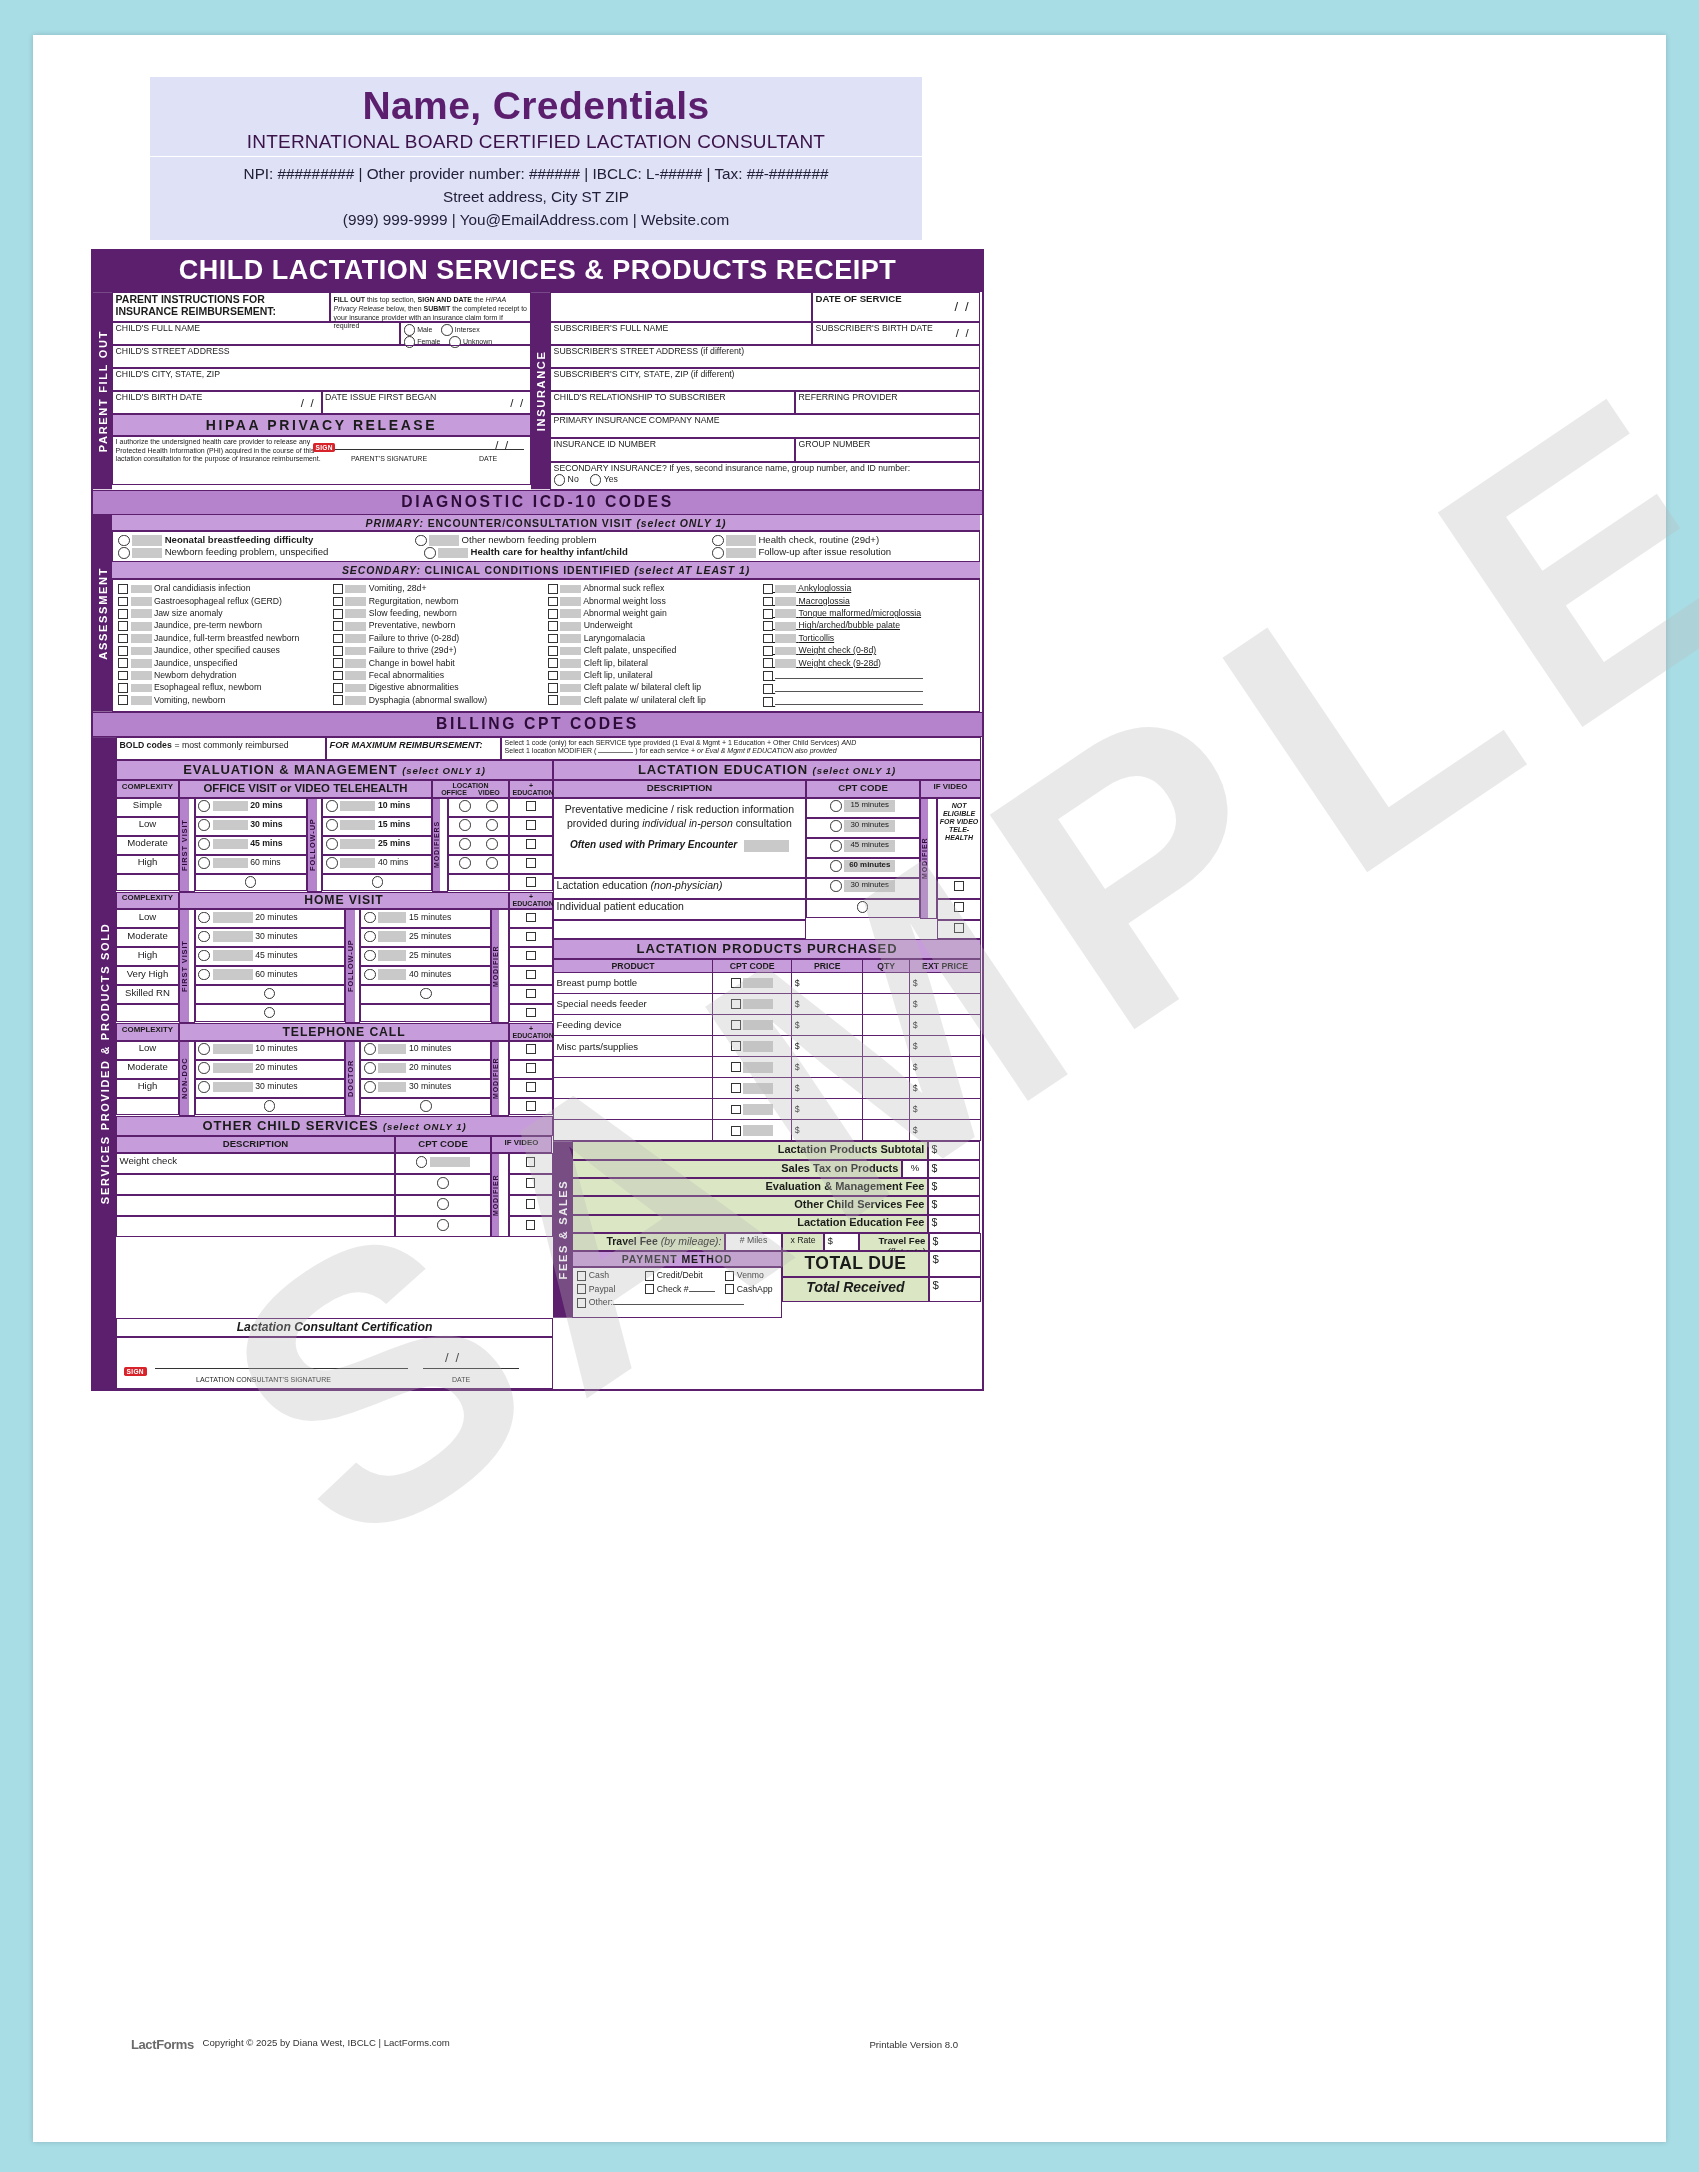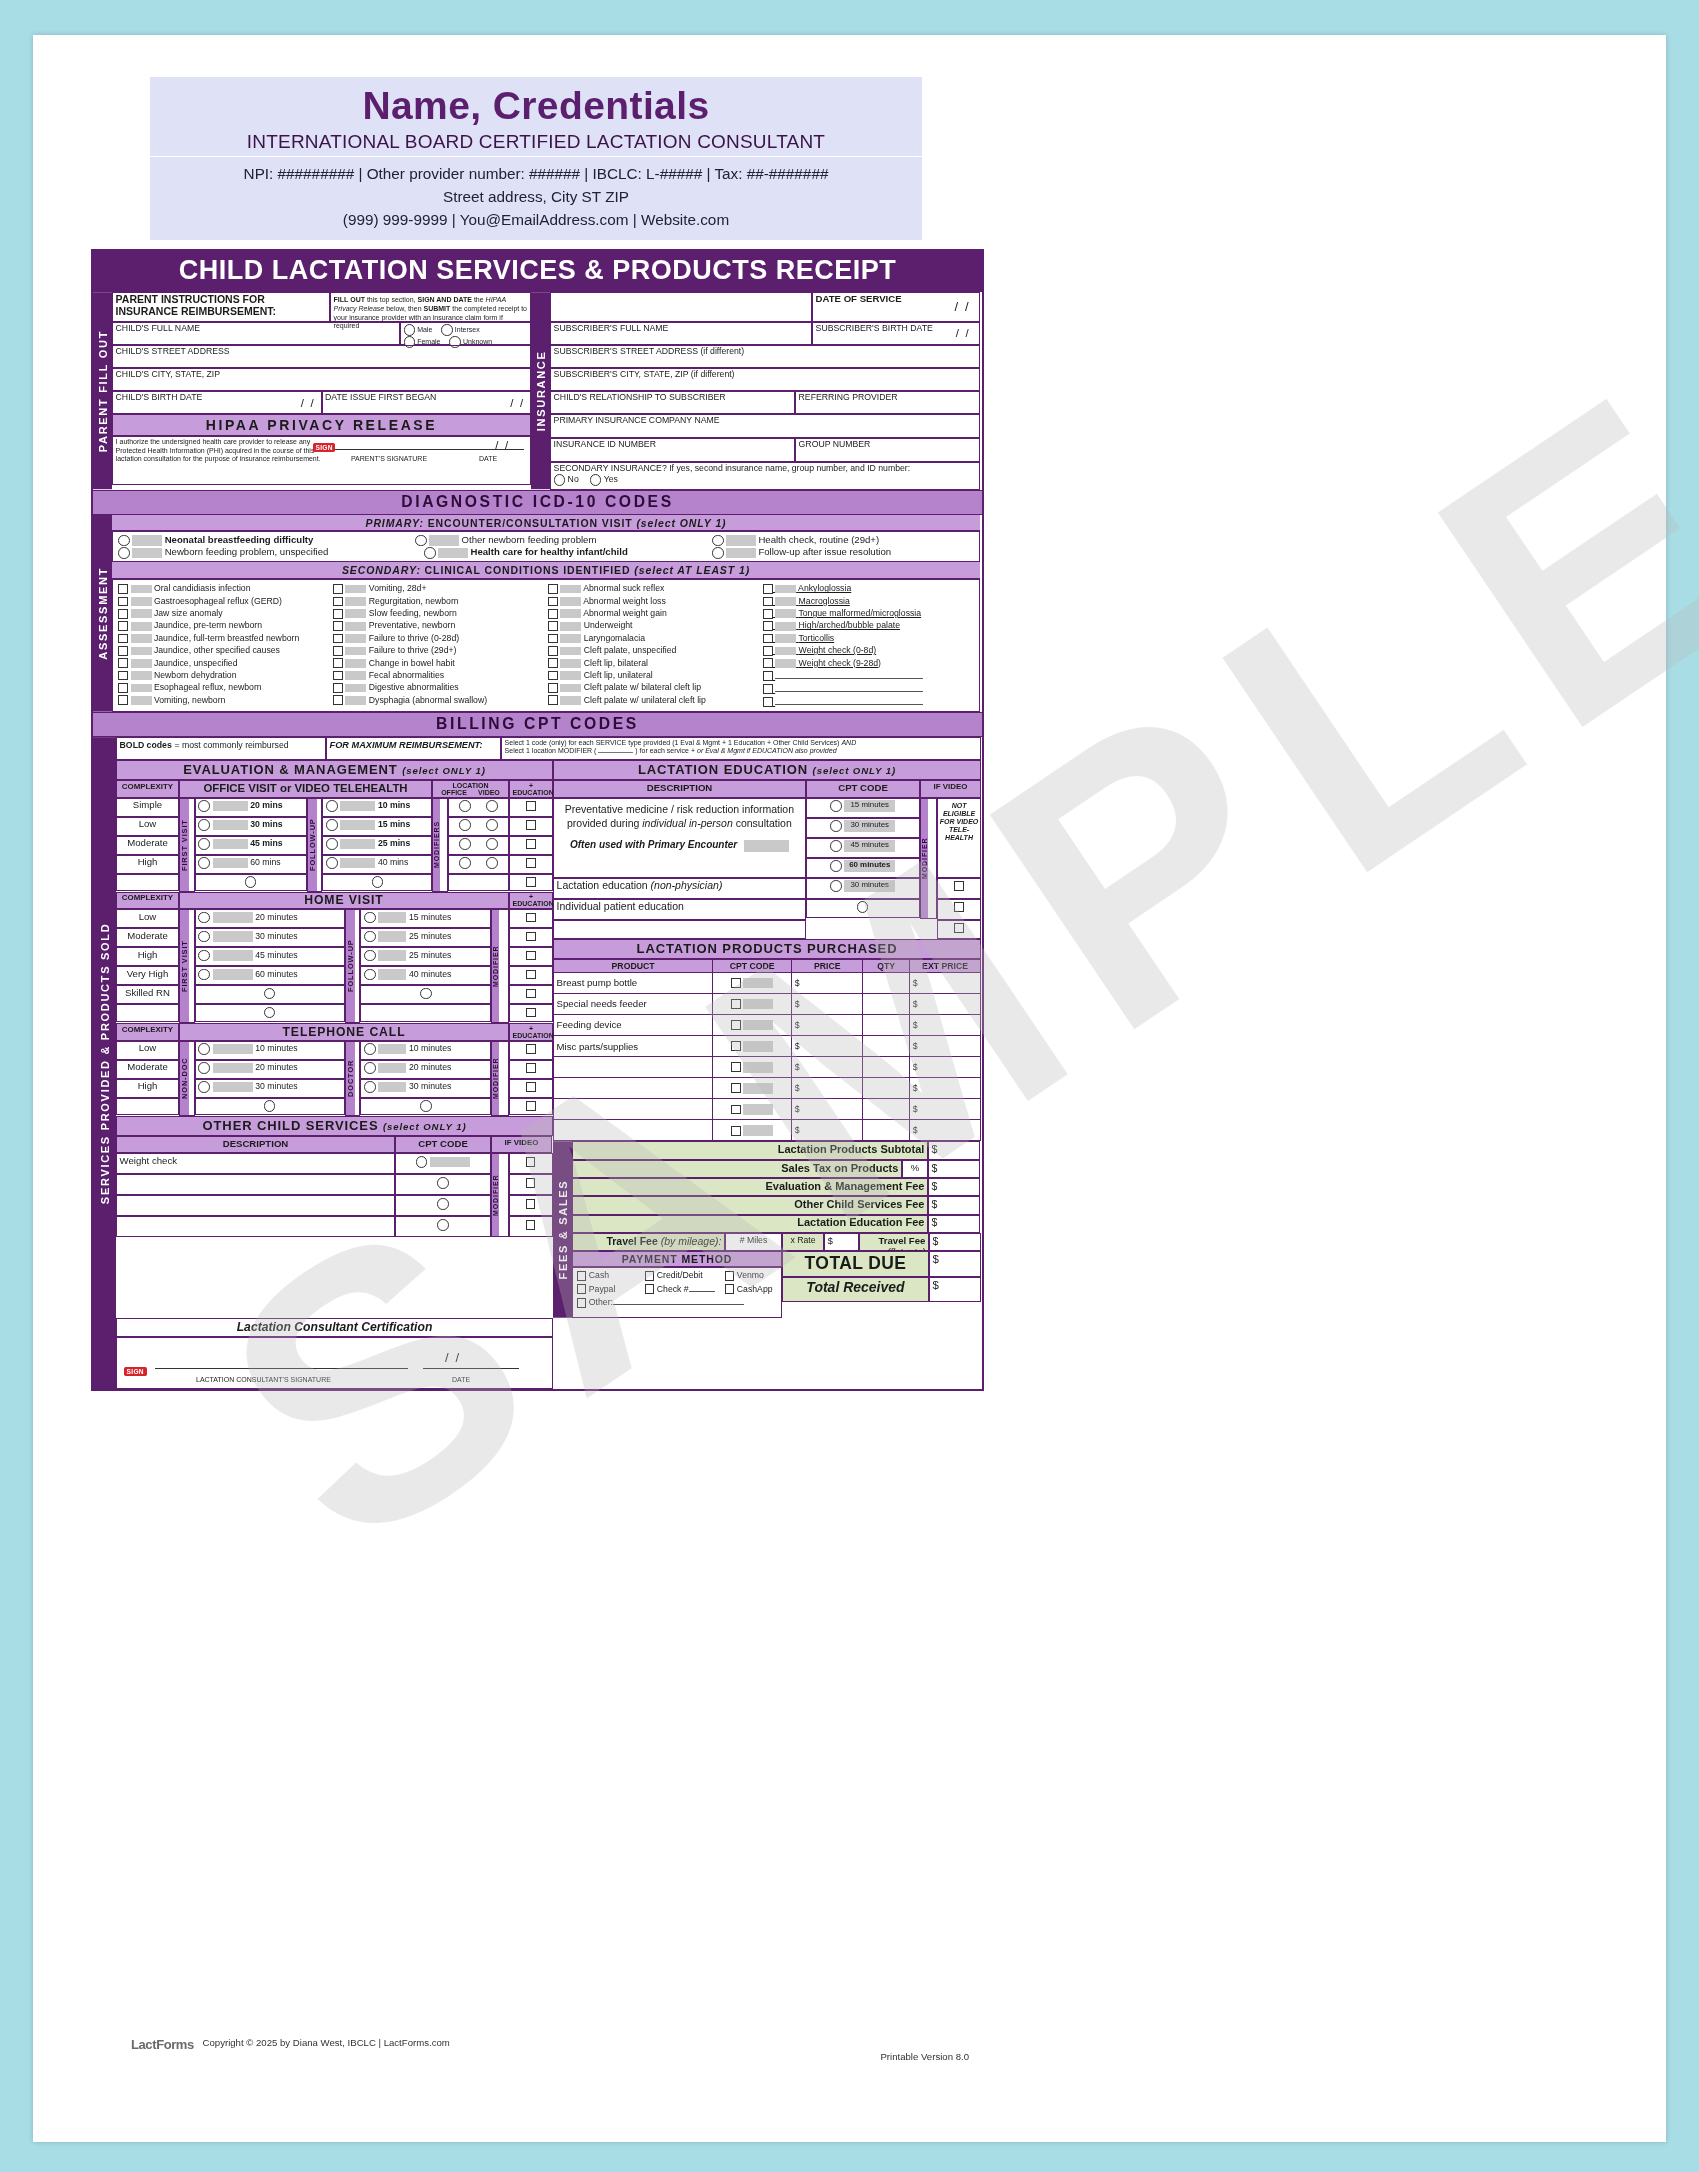--- a/index.html
+++ b/index.html
@@ -207,21 +207,21 @@
     color: #333;
     display: flex;
   }
   .footer .logo {
     font-size: 13px;
     font-weight: bold;
     color: #6a6a6a;
     margin-right: 8.7px;
     letter-spacing: -0.4px;
   }
-  .footer .ver { position: absolute; right: 0; top: 1.7px; margin-top: 12px; }
+  .footer .ver { position: absolute; right: 11px; top: 1.7px; }
 </style>
 </head>
 <body>
 
 <div id="page">
   <div class="paper"></div>
 
   <div class="letterhead">
     <div class="lh-name">Name, Credentials</div>
     <div class="lh-sub">INTERNATIONAL BOARD CERTIFIED LACTATION CONSULTANT</div>

